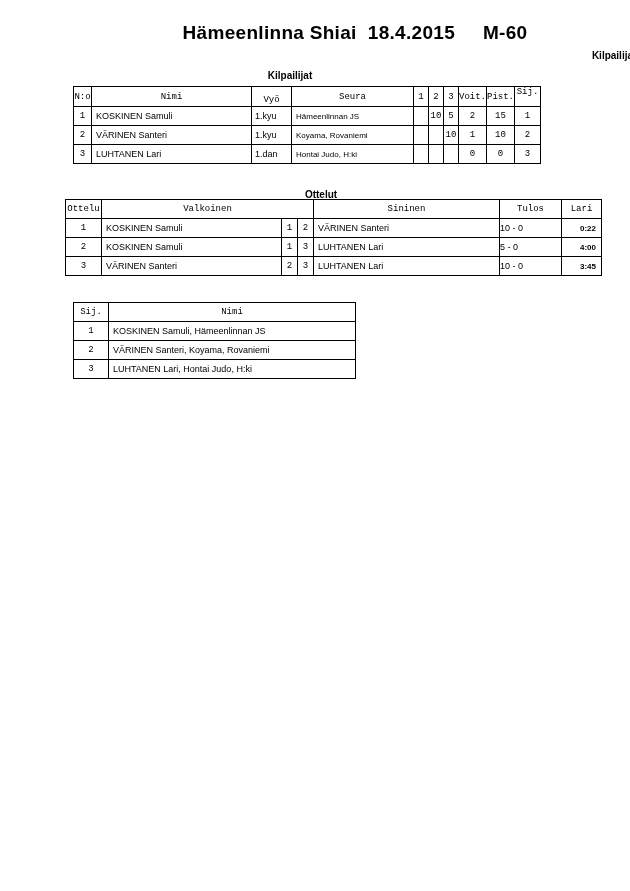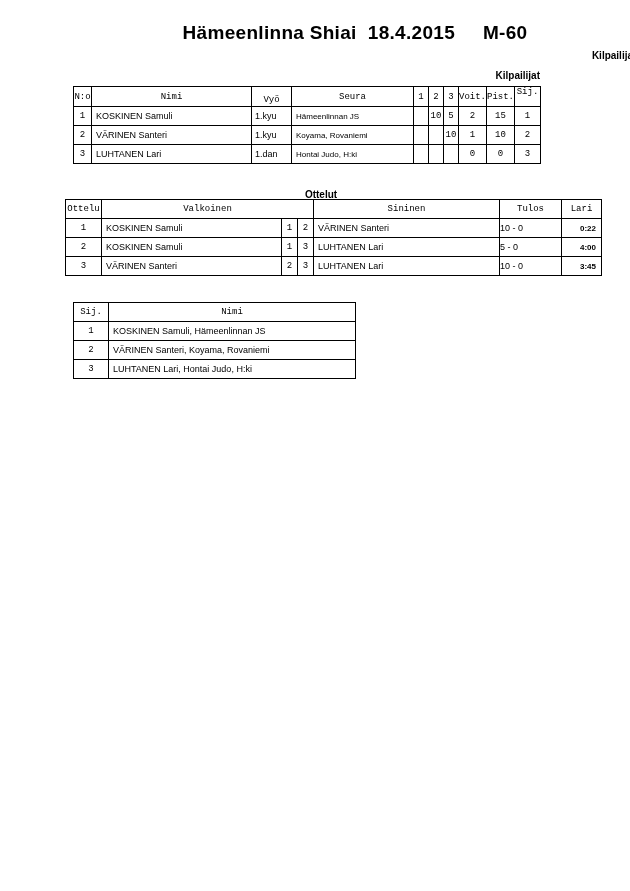--- a/index.html
+++ b/index.html
@@ -40,21 +40,21 @@
     font-size: 10px;
     font-weight: bold;
   }
   
   .caption {
     position: absolute;
     font-size: 10px;
     font-weight: bold;
     text-align: center;
   }
-  #caption-kilpailijat { top: 70px; left: 0; width: 500px; text-align: right; }
+  #caption-kilpailijat { top: 70px; left: 0; width: 500px; }
   #caption-ottelut     { top: 189px; left: 0; width: 562px; }
   #caption-tulokset    { top: 286px; left: 0; width: 315px; }
 
   
   table {
     border-collapse: collapse;
     table-layout: fixed;
     font-size: 9px;
     position: absolute;
   }

